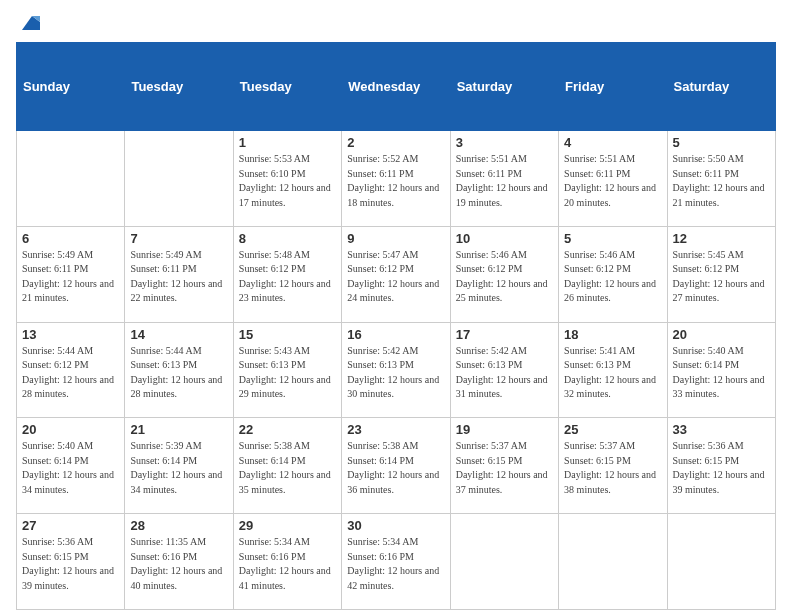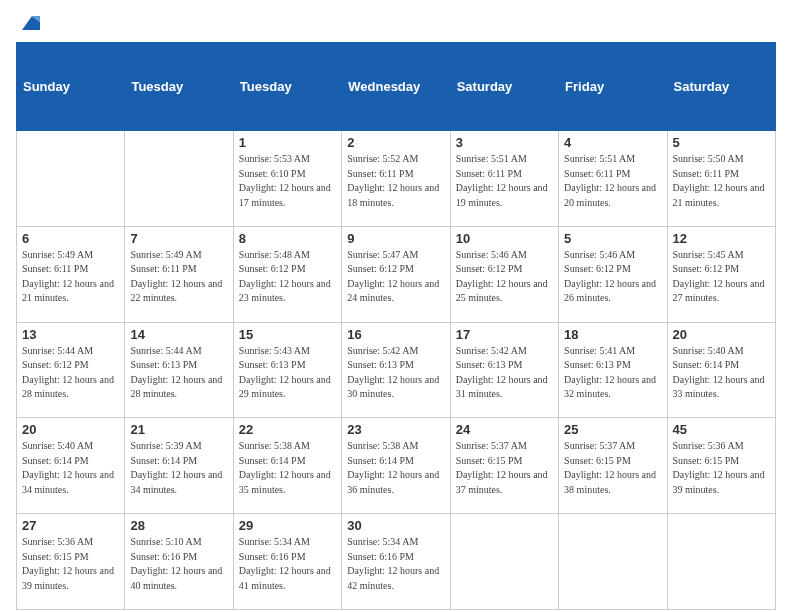--- a/index.html
+++ b/index.html
@@ -270,48 +270,48 @@
 Sunset: 6:14 PM
 Daylight: 12 hours and 35 minutes.</div>
           </td>
           <td>
             <span class="day-num">23</span>
             <div class="day-info">Sunrise: 5:38 AM
 Sunset: 6:14 PM
 Daylight: 12 hours and 36 minutes.</div>
           </td>
           <td>
-            <span class="day-num">24</span>
+            <span class="day-num">19</span>
             <div class="day-info">Sunrise: 5:37 AM
 Sunset: 6:15 PM
 Daylight: 12 hours and 37 minutes.</div>
           </td>
           <td>
             <span class="day-num">25</span>
             <div class="day-info">Sunrise: 5:37 AM
 Sunset: 6:15 PM
 Daylight: 12 hours and 38 minutes.</div>
           </td>
           <td>
-            <span class="day-num">45</span>
+            <span class="day-num">33</span>
             <div class="day-info">Sunrise: 5:36 AM
 Sunset: 6:15 PM
 Daylight: 12 hours and 39 minutes.</div>
           </td>
         </tr>
         <tr>
           <td>
             <span class="day-num">27</span>
             <div class="day-info">Sunrise: 5:36 AM
 Sunset: 6:15 PM
 Daylight: 12 hours and 39 minutes.</div>
           </td>
           <td>
             <span class="day-num">28</span>
-            <div class="day-info">Sunrise: 5:10 AM
+            <div class="day-info">Sunrise: 11:35 AM
 Sunset: 6:16 PM
 Daylight: 12 hours and 40 minutes.</div>
           </td>
           <td>
             <span class="day-num">29</span>
             <div class="day-info">Sunrise: 5:34 AM
 Sunset: 6:16 PM
 Daylight: 12 hours and 41 minutes.</div>
           </td>
           <td>

